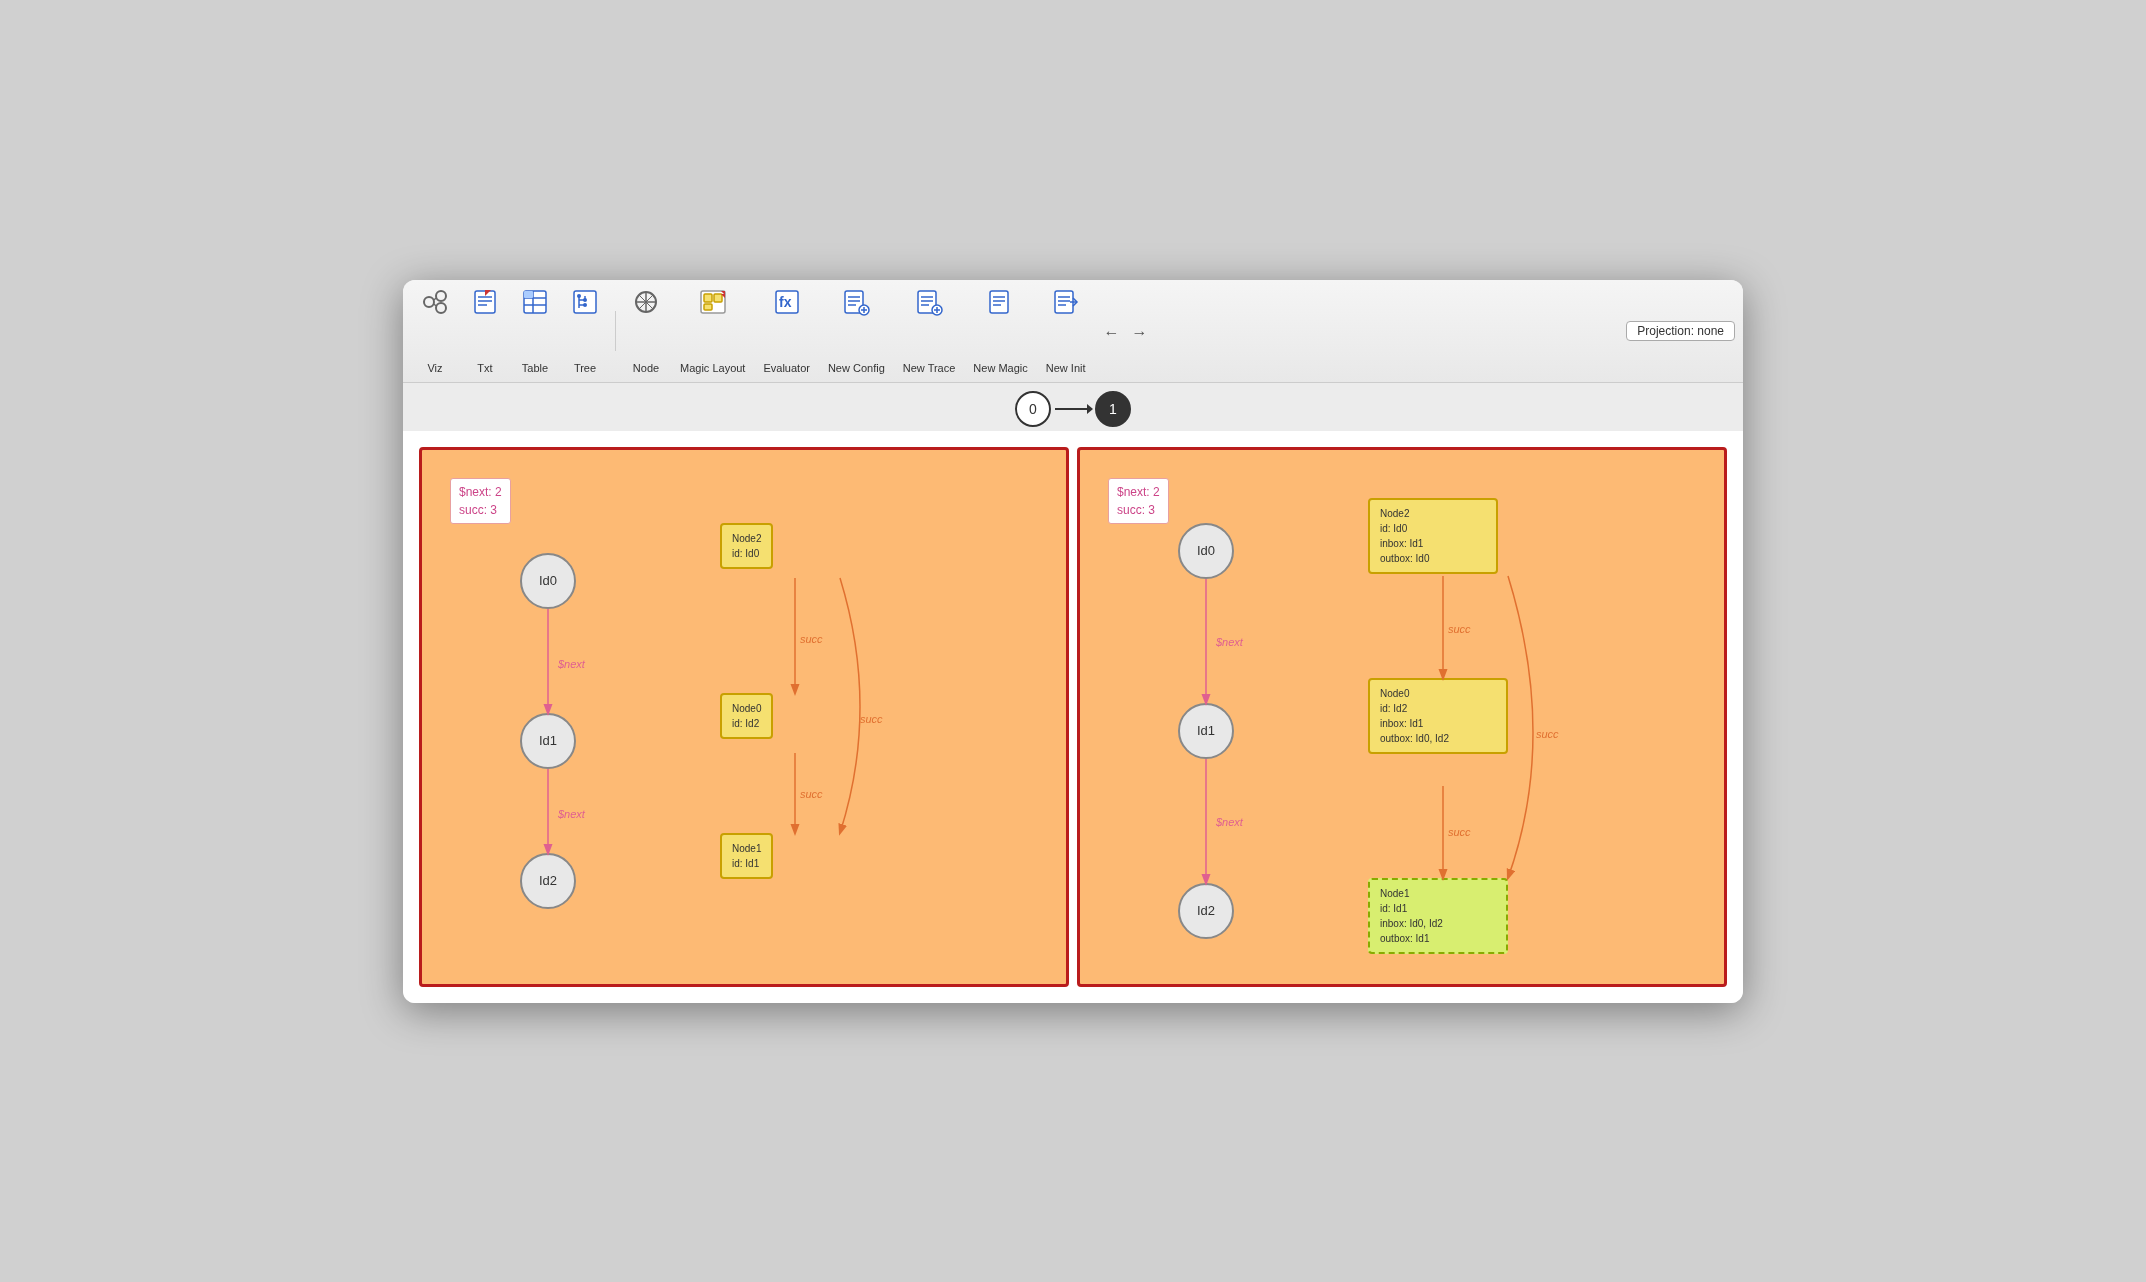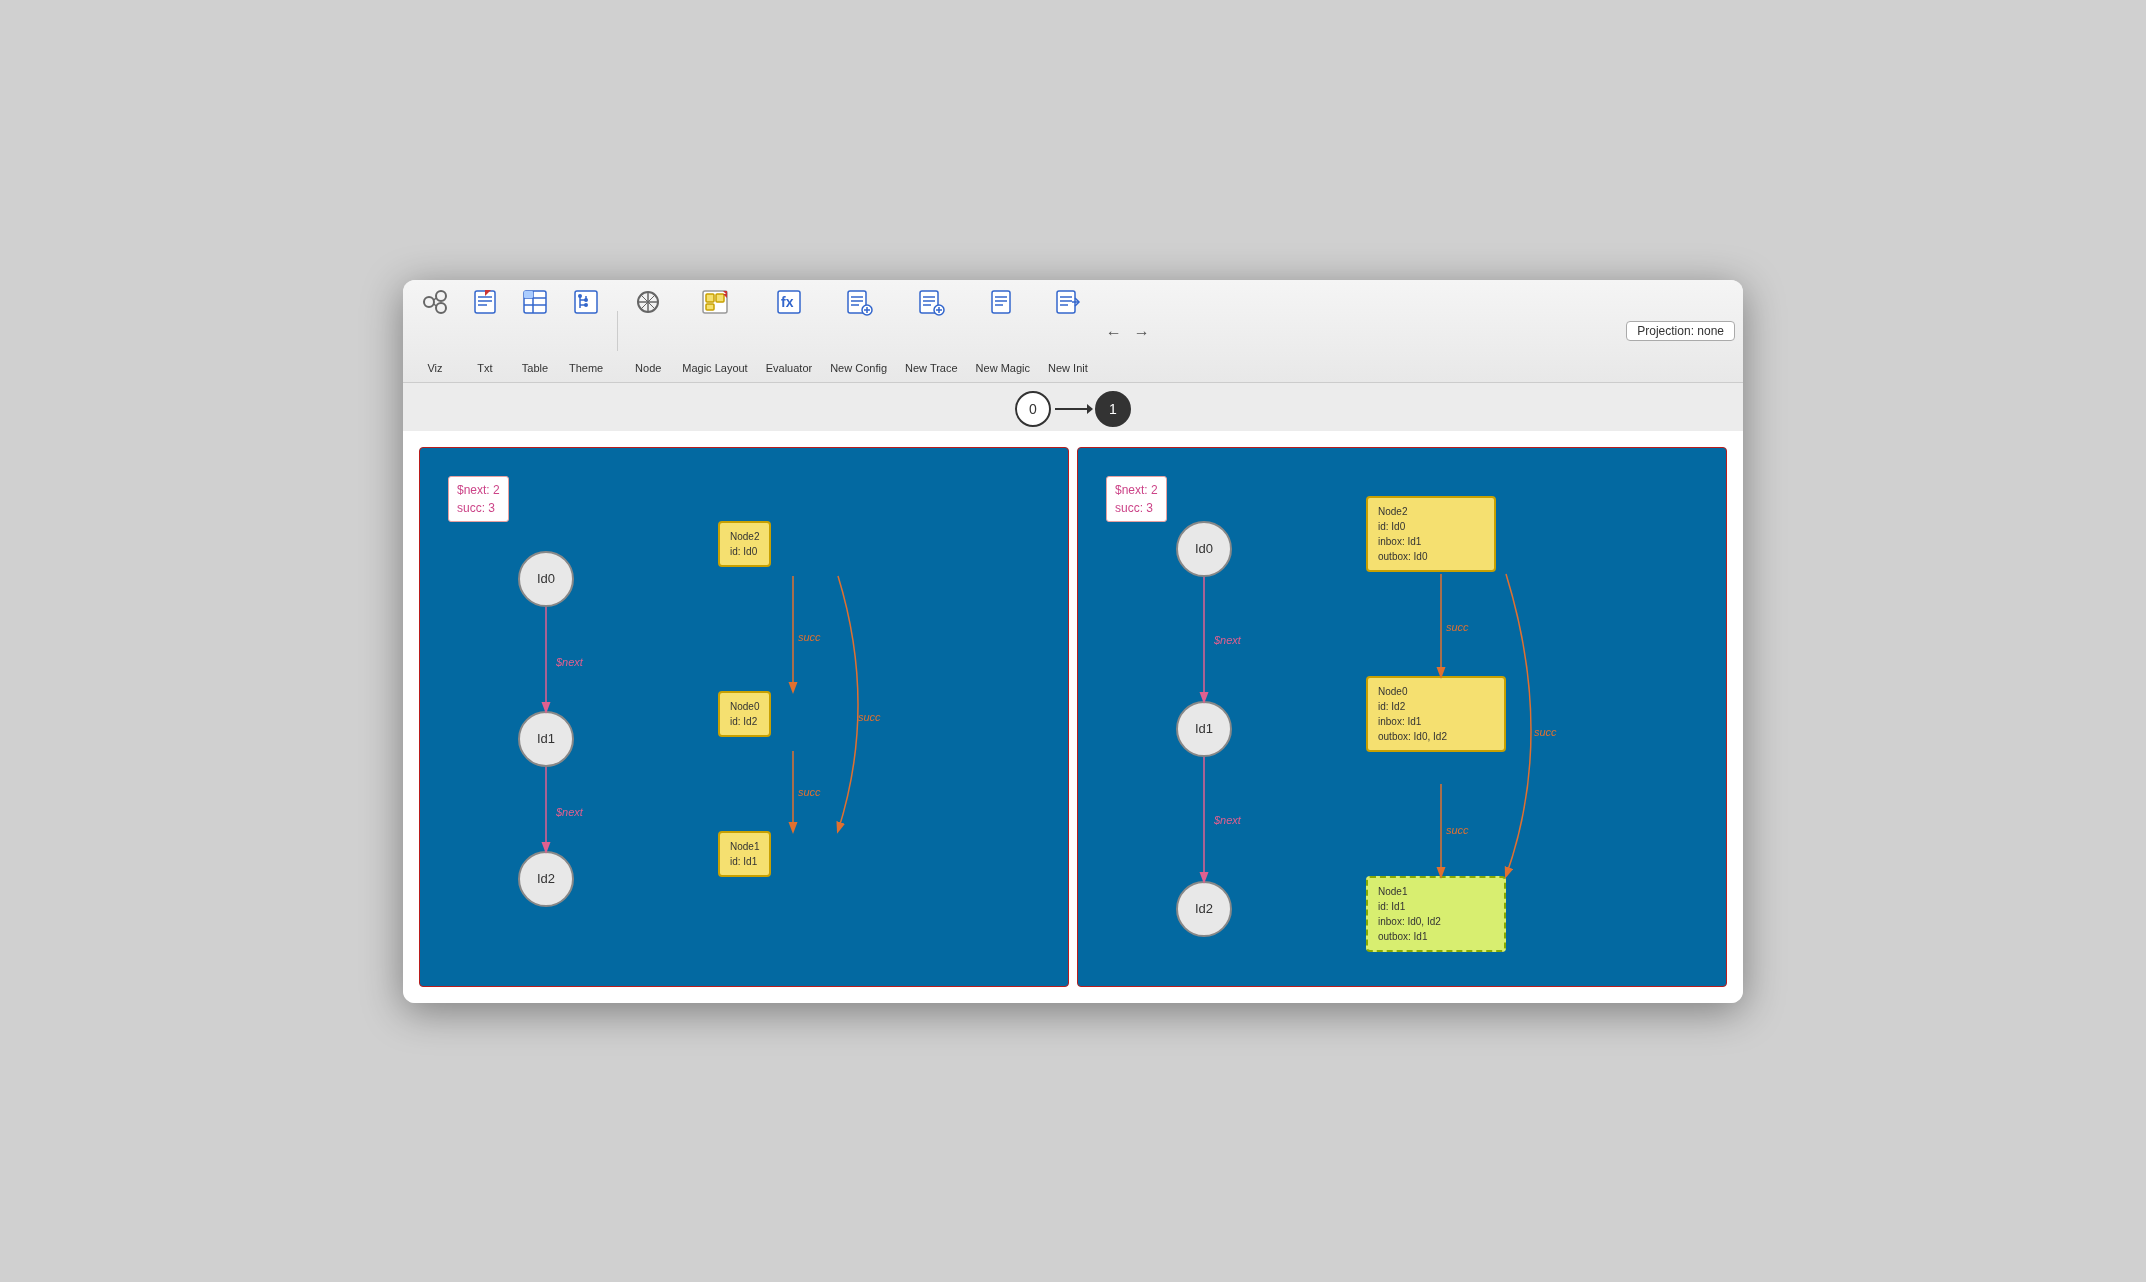--- a/index.html
+++ b/index.html
@@ -140,22 +140,22 @@
     .main-content {
       display: flex;
       flex: 1;
       background: white;
       padding: 12px;
       gap: 0;
       overflow: hidden;
     }
     .panel {
       flex: 1;
-      background: #0369a1;
-      border: 1px solid #b91c1c;
+      background: #fdba74;
+      border: 3px solid #b91c1c;
       border-radius: 4px;
       position: relative;
       padding: 8px;
       margin: 4px;
       min-height: 540px;
     }
     .panel-inner {
       position: relative;
       width: 100%;
       height: 100%;
@@ -264,21 +264,21 @@
           <rect x="3" y="3" width="22" height="22" rx="2" fill="white" stroke="#3366cc" stroke-width="1.5"></rect>
           <line x1="8" y1="8" x2="8" y2="20" stroke="#3366cc" stroke-width="1.5"></line>
           <line x1="8" y1="12" x2="14" y2="12" stroke="#3366cc" stroke-width="1.5"></line>
           <line x1="8" y1="17" x2="14" y2="17" stroke="#3366cc" stroke-width="1.5"></line>
           <line x1="14" y1="12" x2="14" y2="8" stroke="#3366cc" stroke-width="1.5"></line>
           <circle cx="8" cy="8" r="2" fill="#3366cc"></circle>
           <circle cx="14" cy="12" r="2" fill="#3366cc"></circle>
           <circle cx="14" cy="17" r="2" fill="#3366cc"></circle>
         </svg>
       </div>
-      <span class="btn-label">Theme</span>
+      <span class="btn-label">Tree</span>
     </button>
 
     <div class="toolbar-separator"></div>
 
     <button class="toolbar-btn">
       <div class="icon-area">
         <svg width="28" height="28" viewBox="0 0 28 28">
           <circle cx="14" cy="14" r="10" fill="none" stroke="#666" stroke-width="2"></circle>
           <path d="M14 4 L14 24" stroke="#666" stroke-width="1.5"></path>
           <path d="M4 14 L24 14" stroke="#666" stroke-width="1.5"></path>

